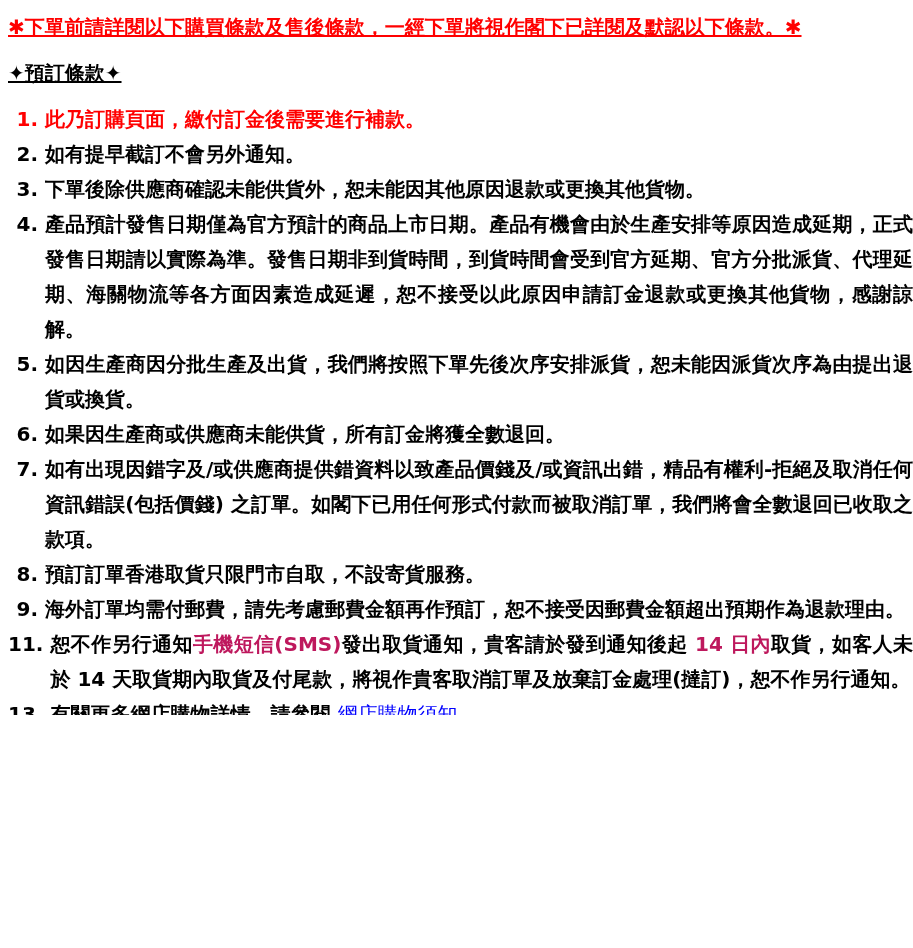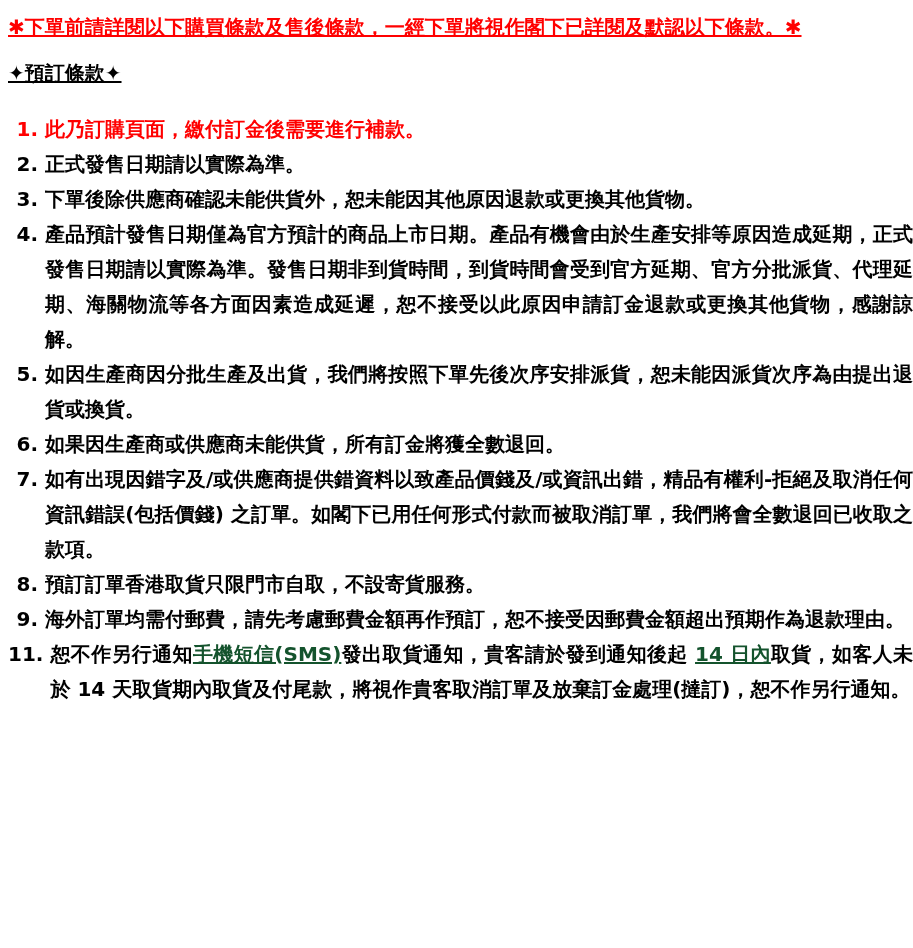--- a/index.html
+++ b/index.html
@@ -27,21 +27,21 @@
     font-size: 20px;
     line-height: 30px;
     margin: 0 0 16px 0;
   }
   .section-title {
     display: inline-block;
     color: #000000;
     text-decoration: underline;
     font-size: 20px;
     line-height: 30px;
-    margin: 0 0 24px 0;
+    margin: 0 0 14px 0;
   }
   .terms {
     margin: 0;
     padding: 0;
     list-style: none;
   }
   .item {
     display: flex;
     align-items: flex-start;
     font-size: 20px;
@@ -52,22 +52,21 @@
     text-align: right;
     white-space: nowrap;
   }
   .item .txt {
     flex: 1 1 auto;
     padding-left: 7px;
     text-align: justify;
   }
   .item.red { color: #ff0000; }
   .hl {
-    color: #14532d;
-    text-decoration: underline;
+    color: #be185d;
   }
   .link {
     color: #0000ff;
     text-decoration: underline;
     font-weight: normal;
     cursor: pointer;
   }
 </style>
 </head>
 <body>
@@ -80,21 +79,21 @@
 
   <div class="terms">
 
     <div class="item red">
       <span class="num">1.</span>
       <div class="txt">此乃訂購頁面，繳付訂金後需要進行補款。</div>
     </div>
 
     <div class="item">
       <span class="num">2.</span>
-      <div class="txt">正式發售日期請以實際為準。</div>
+      <div class="txt">如有提早截訂不會另外通知。</div>
     </div>
 
     <div class="item">
       <span class="num">3.</span>
       <div class="txt">下單後除供應商確認未能供貨外，恕未能因其他原因退款或更換其他貨物。</div>
     </div>
 
     <div class="item">
       <span class="num">4.</span>
       <div class="txt">產品預計發售日期僅為官方預計的商品上市日期。產品有機會由於生產安排等原因造成延期，正式發售日期請以實際為準。發售日期非到貨時間，到貨時間會受到官方延期、官方分批派貨、代理延期、海關物流等各方面因素造成延遲，恕不接受以此原因申請訂金退款或更換其他貨物，感謝諒解。</div>
@@ -125,15 +124,19 @@
       <div class="txt">海外訂單均需付郵費，請先考慮郵費金額再作預訂，恕不接受因郵費金額超出預期作為退款理由。</div>
     </div>
 
 
     <div class="item">
       <span class="num">11.</span>
       <div class="txt"><span>恕不作另行通知</span><span class="hl">手機短信(SMS)</span><span>發出取貨通知，貴客請於發到通知後起 </span><span class="hl">14 日內</span><span>取貨，如客人未於 14 天取貨期內取貨及付尾款，將視作貴客取消訂單及放棄訂金處理(撻訂)，恕不作另行通知。</span></div>
     </div>
 
 
+    <div class="item">
+      <span class="num">13.</span>
+      <div class="txt"><span>有關更多網店購物詳情，請參閱 </span><a class="link">網店購物須知</a><span> 。</span></div>
+    </div>
 
   </div>
 </div>
 
 </body></html>

